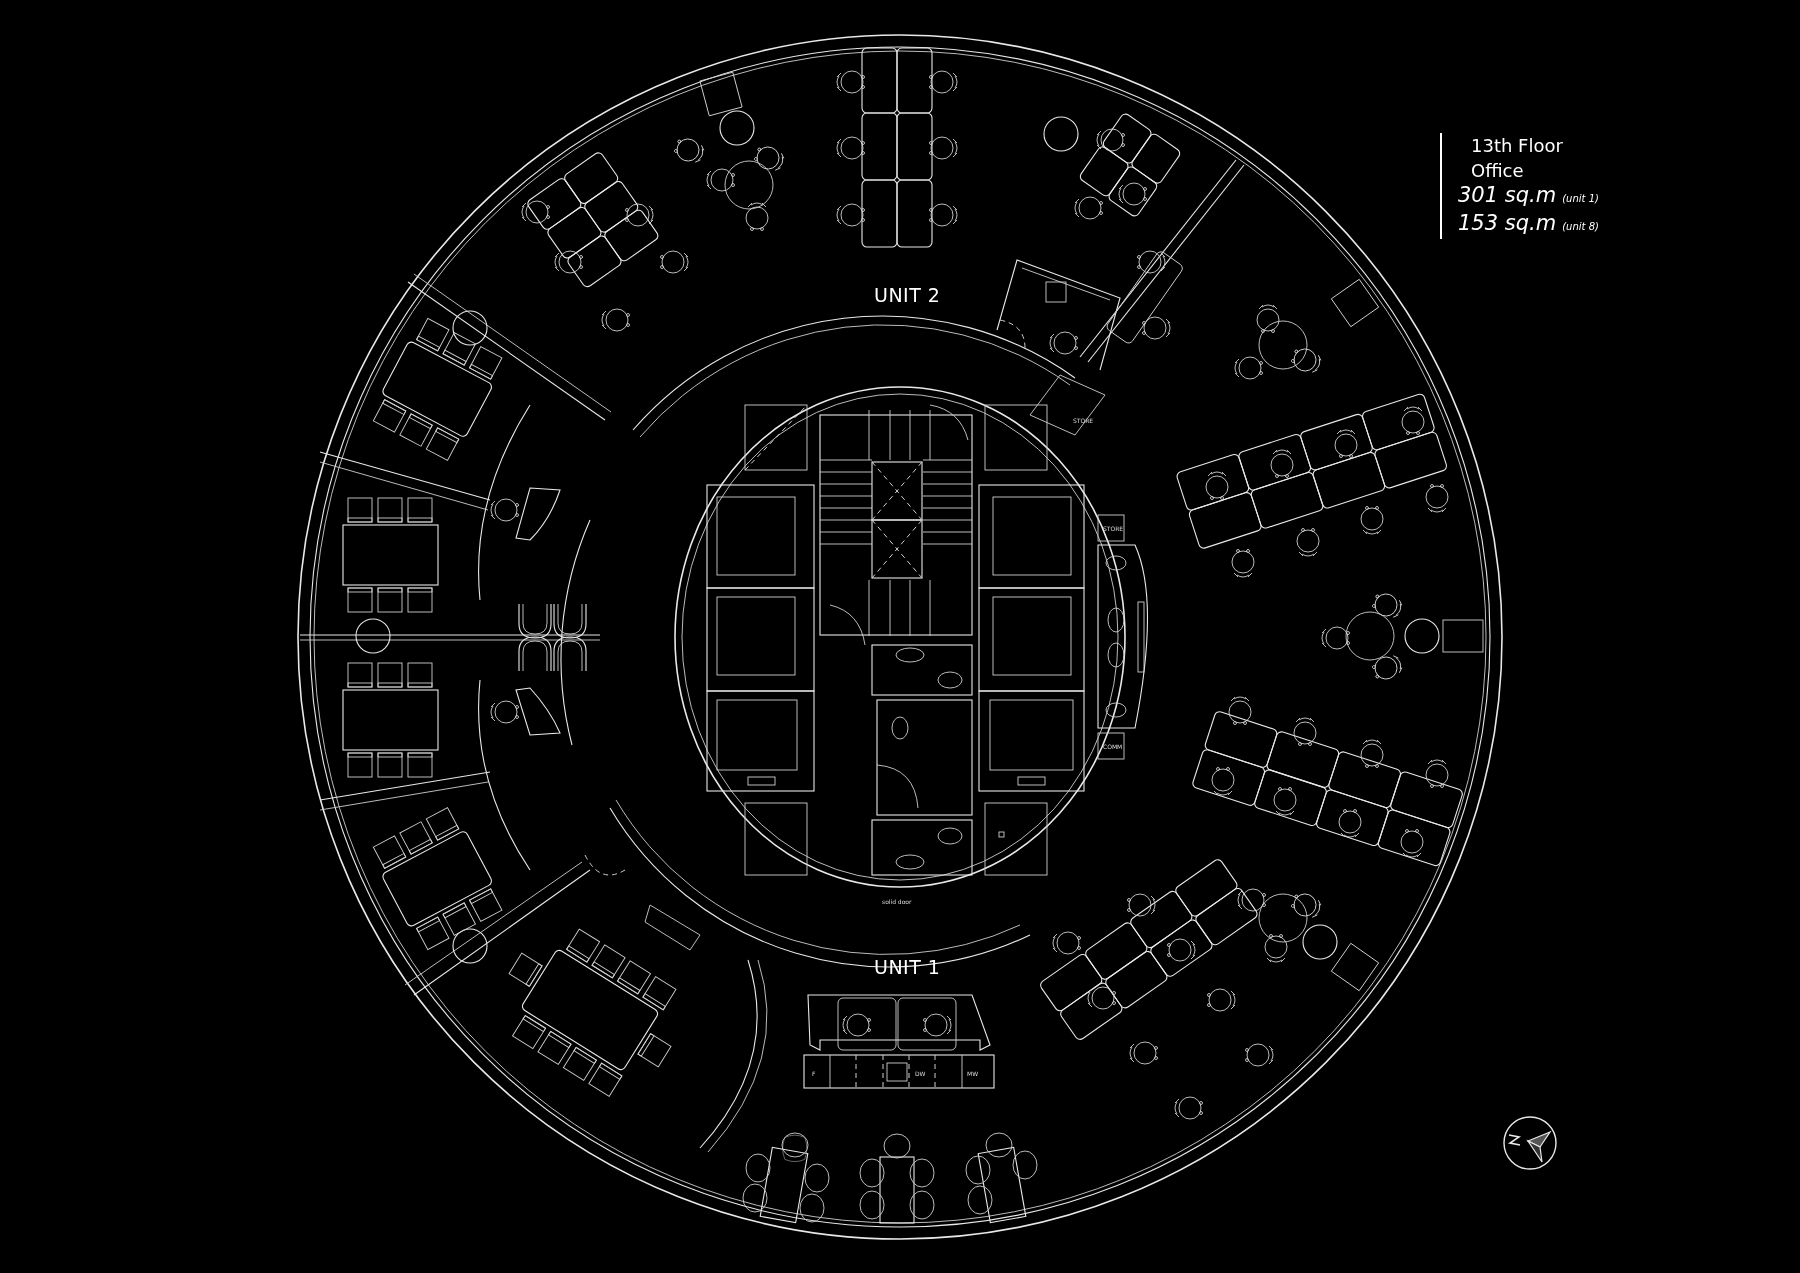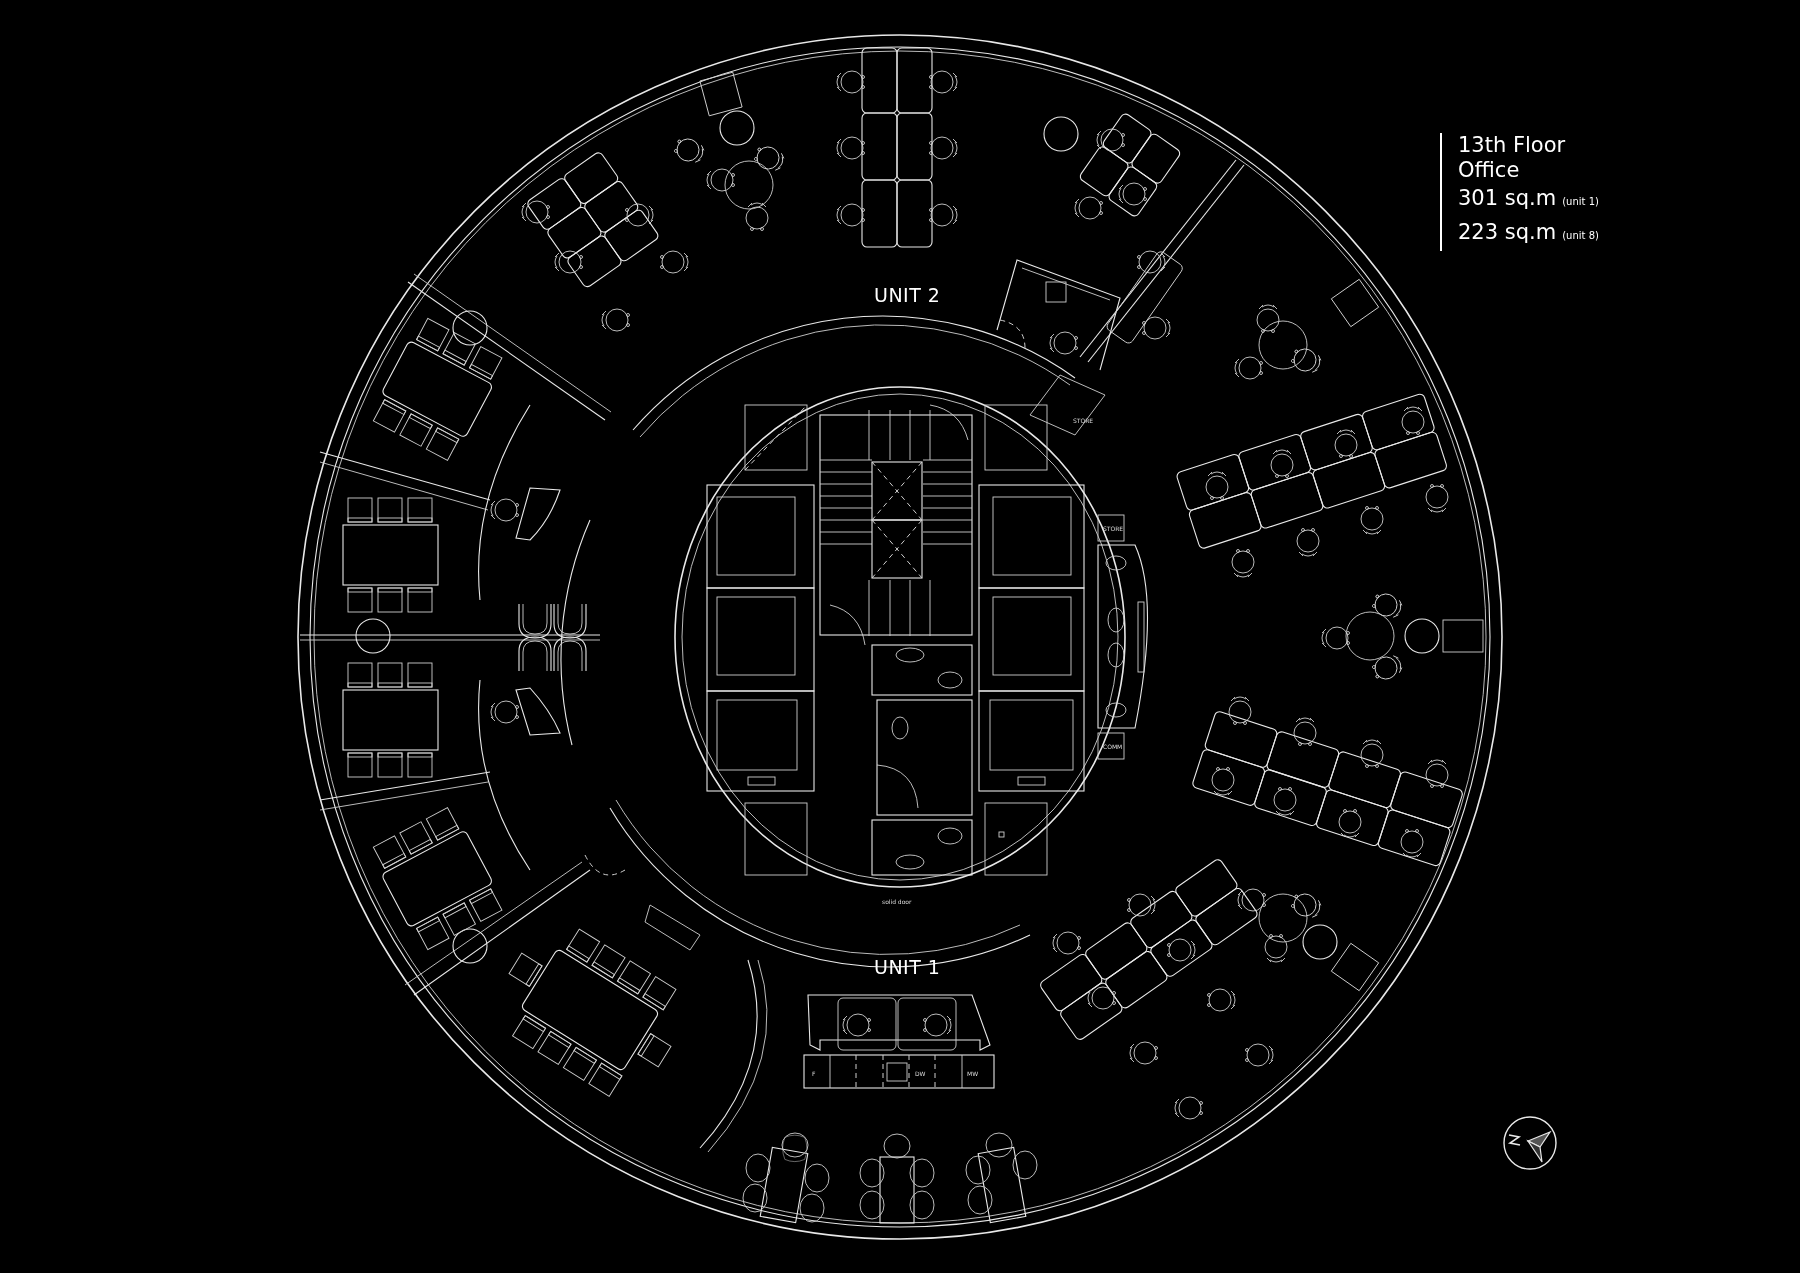--- a/index.html
+++ b/index.html
@@ -5,22 +5,22 @@
   html, body { margin:0; padding:0; background:#000; }
   body { width:1800px; height:1273px; position:relative; overflow:hidden; font-family:"DejaVu Sans", sans-serif; color:#fff; }
   #plan { position:absolute; left:0; top:0; width:1800px; height:1273px; }
   .ln { fill:none; stroke:#e8e8e8; stroke-width:1.6; }
   .ln2 { fill:none; stroke:#e8e8e8; stroke-width:1.1; }
   .thin { fill:none; stroke:#cfcfcf; stroke-width:0.9; }
   .dash { fill:none; stroke:#cfcfcf; stroke-width:1; stroke-dasharray:5 4; }
   .lbl { fill:#fff; font-family:"DejaVu Sans", sans-serif; font-size:19px; letter-spacing:0.5px; }
   .tiny { fill:#ddd; font-family:"DejaVu Sans", sans-serif; font-size:6px; }
   .info { position:absolute; left:1440px; top:133px; border-left:2px solid #fff; padding-left:16px; color:#fff; font-family:"DejaVu Sans", sans-serif; }
-  .info .l1 { font-size:21px; line-height:25px; }
-  .info .l2 { font-size:21px; line-height:30px; }
+  .info .l1 { font-size:18px; line-height:25px;margin-left:13px; }
+  .info .l2 { font-size:21px; line-height:24px;font-style:italic; }
   .info .unit { font-size:10px; margin-left:6px; }
   .compass { position:absolute; left:1500px; top:1113px; width:60px; height:60px; }
 </style>
 </head>
 <body>
 
 <svg id="plan" viewBox="0 0 1800 1273" xmlns="http://www.w3.org/2000/svg">
   <defs>
     <g id="chair">
       <circle cx="0" cy="0" r="11" class="thin"></circle>
@@ -407,21 +407,21 @@
   <text x="874" y="302" class="lbl">UNIT 2</text>
   <text x="874" y="974" class="lbl">UNIT 1</text>
   <text x="1073" y="423" class="tiny" transform="rotate(0)">STORE</text>
   <text x="882" y="904" class="tiny">solid door</text>
 </svg>
 
 <div class="info">
   <div class="l1">13th Floor</div>
   <div class="l1">Office</div>
   <div class="l2"><span>301 sq.m</span><span class="unit">(unit 1)</span></div>
-  <div class="l2"><span>223 sq.m</span><span class="unit">(unit 8)</span></div>
+  <div class="l2"><span>153 sq.m</span><span class="unit">(unit 8)</span></div>
 </div>
 
 <svg class="compass" viewBox="0 0 60 60">
   <circle cx="30" cy="30" r="26" fill="none" stroke="#e8e8e8" stroke-width="1.4"></circle>
   <path d="M9,22 L19,24 L10,30 L20,32" fill="none" stroke="#e8e8e8" stroke-width="1.6"></path>
   <path d="M28,28 L50,19 L40,34 Z" fill="#555" stroke="#e8e8e8" stroke-width="1.2"></path>
   <path d="M28,28 L40,34 L42,49 Z" fill="#333" stroke="#e8e8e8" stroke-width="1.2"></path>
 </svg>
 
 </body></html>

